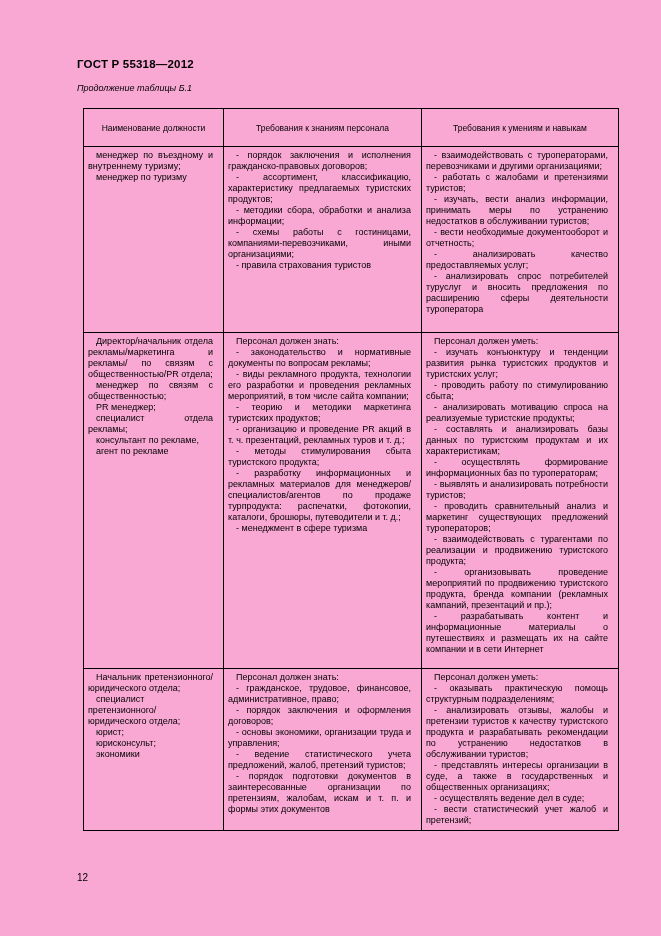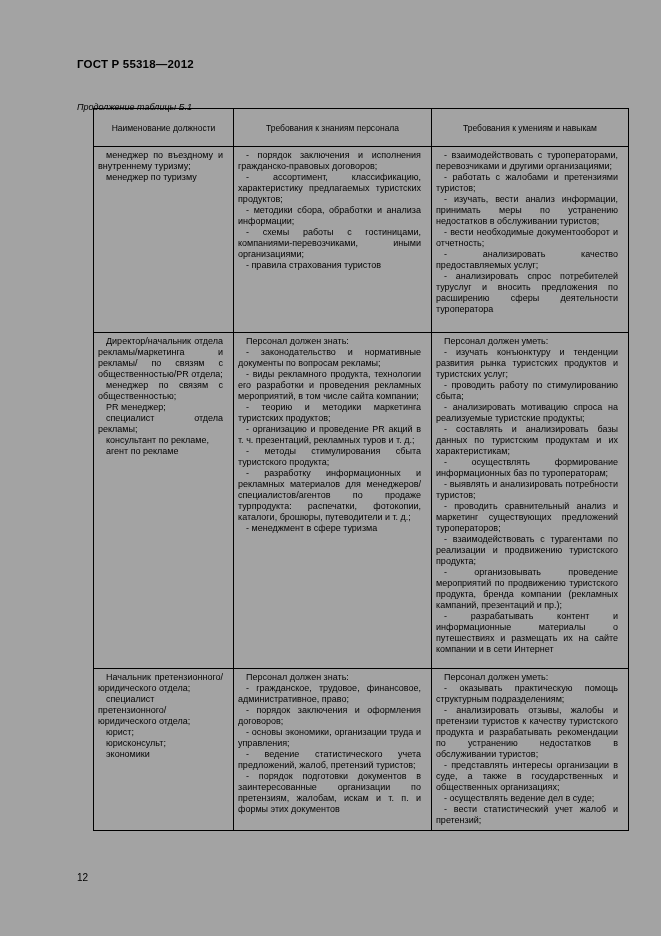--- a/index.html
+++ b/index.html
@@ -6,40 +6,40 @@
   html, body { margin: 0; padding: 0; }
   body {
     width: 661px; height: 936px;
     background: #ffffff;
     font-family: "Liberation Sans", sans-serif;
     color: #000000;
   }
   .page {
     position: relative;
     width: 661px; height: 936px;
-    background: #a3a3a3;
+    background: #f9a8d4;
     overflow: hidden;
   }
   .doc-header {
     position: absolute;
     left: 77px; top: 58px;
     font-size: 11.5px;
     font-weight: bold;
     letter-spacing: 0.2px;
   }
   .table-caption {
     position: absolute;
-    left: 77px; top: 102px;
+    left: 77px; top: 83px;
     font-size: 9px;
     font-style: italic;
     text-align: center;
   }
   table.doc-table {
     position: absolute;
-    left: 93px; top: 108px;
+    left: 83px; top: 108px;
     width: 535px;
     border-collapse: collapse;
     table-layout: fixed;
   }
   .doc-table col.c1 { width: 140px; }
   .doc-table col.c2 { width: 198px; }
   .doc-table col.c3 { width: 197px; }
   .doc-table th, .doc-table td {
     border: 1px solid #000000;
     vertical-align: top;

